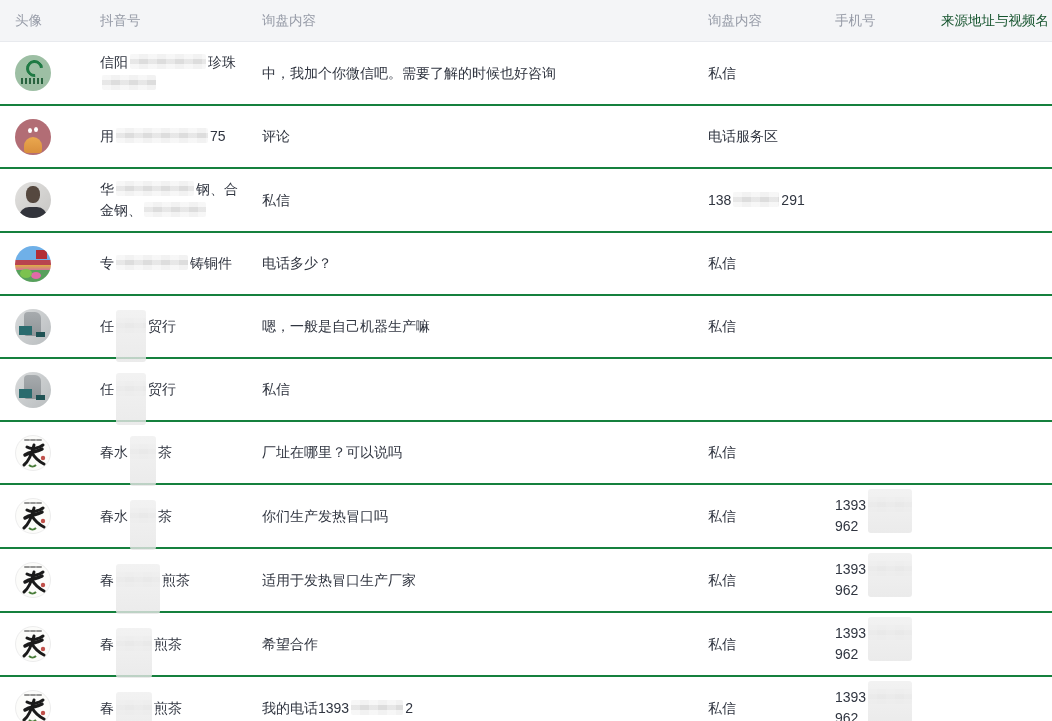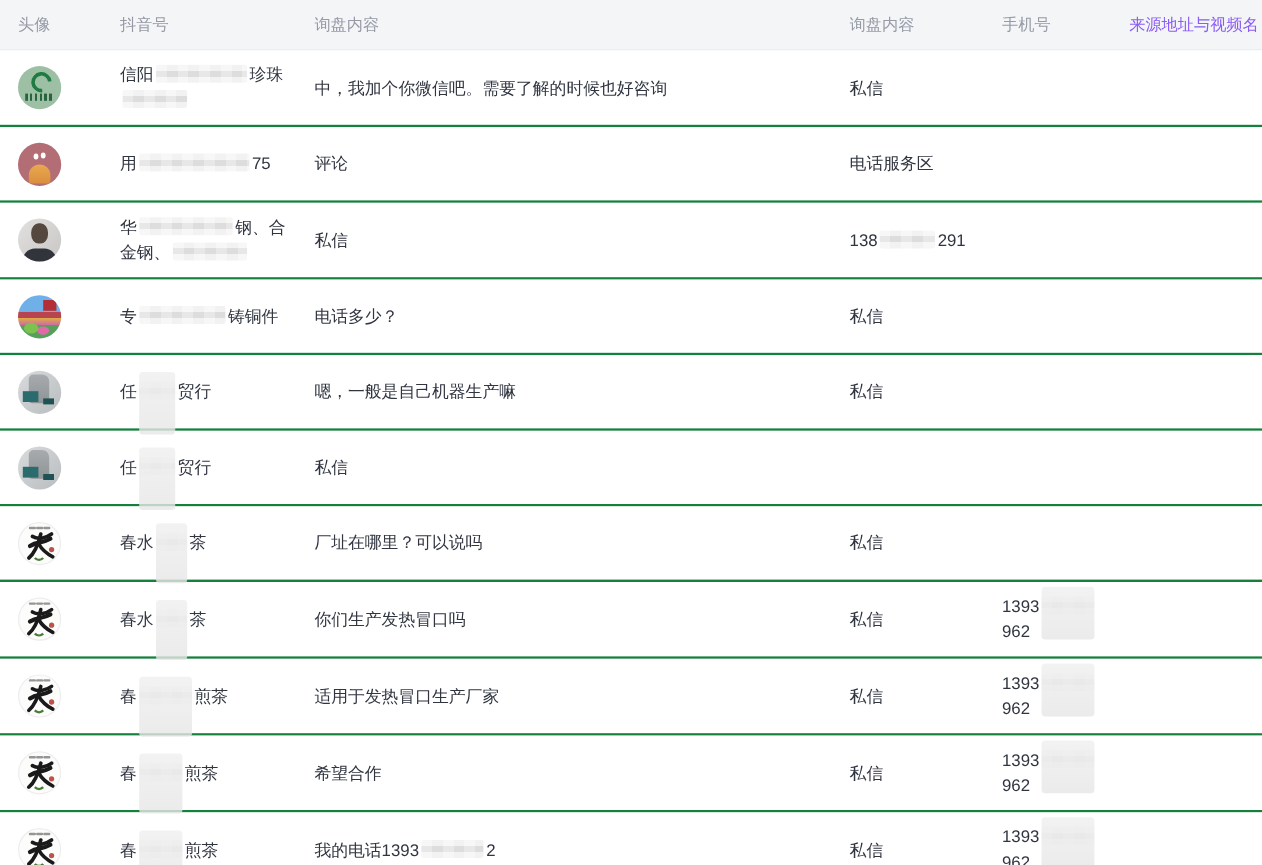--- a/index.html
+++ b/index.html
@@ -13,21 +13,21 @@
     display:grid;
     grid-template-columns:100px 162px 446px 127px 106px 1fr;
   }
   .thead{
     height:41px;align-items:center;
     background:#f4f5f7;border-bottom:1px solid #e8eaee;
     color:#959aa6;font-size:13.5px;
   }
   .th{padding-right:12px;white-space:nowrap;overflow:hidden;}
   .th-avatar{padding-left:15px;}
-  .th-source{color:#8b5cf6;}
+  .th-source{color:#14532d;}
   .row{
     min-height:61px;border-bottom:2px solid #15803d;
     align-items:center;background:#fff;
   }
   .cell{display:flex;align-items:center;padding:10px 12px 10px 0;line-height:21px;}
   .cell-avatar{padding-left:15px;}
   .cell-douyin .inner{max-width:150px;}
   .cell-source{color:#c0c4cc;}
   
   .redact{

